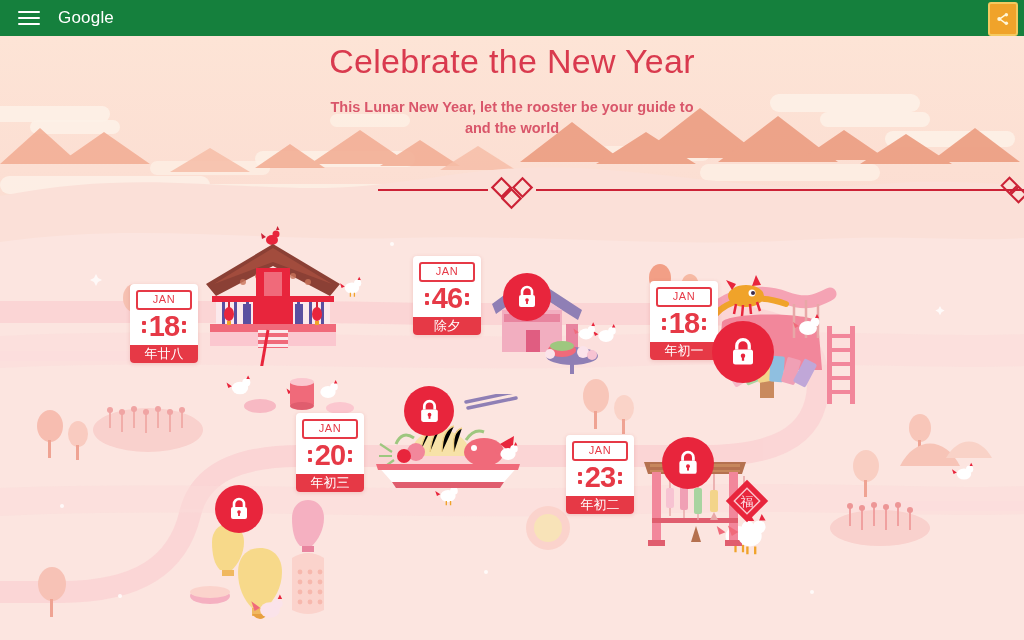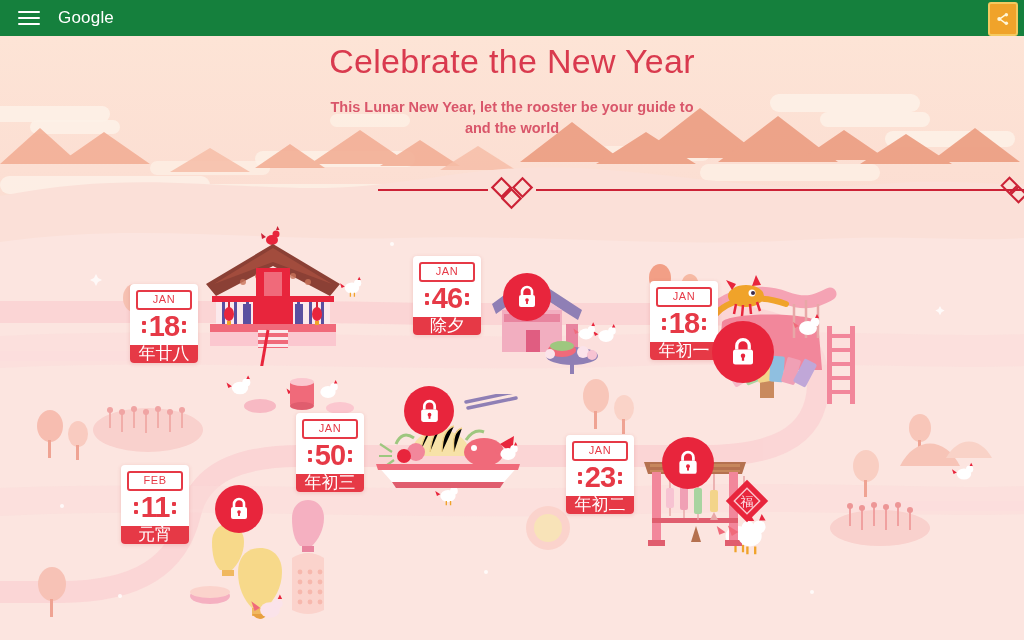--- a/index.html
+++ b/index.html
@@ -67,21 +67,21 @@
     gap: 3px; margin: 3px 0 4px;
   }
   .card .dots { display: flex; flex-direction: column; gap: 4px; }
   .card .dots span { width: 4px; height: 4px; background: #e63946; border-radius: 1px; display:block; }
   .card .day {
     color: #e63946; font-size: 29px; font-weight: bold; line-height: .95;
     letter-spacing: -1px;
   }
   .card .lunar {
     background: #e63946; color: #fff;
-    font-size: 17px; line-height: 17px; height: 18px;
+    font-size: 13px; line-height: 17px; height: 18px;
     margin: 0 -6px; border-radius: 0 0 4px 4px;
     font-family: "DejaVu Sans", sans-serif;
   }
 
   
   .lock {
     position: absolute; border-radius: 50%;
     background: #e8253c; z-index: 45;
     display: flex; align-items: center; justify-content: center;
     cursor: pointer;
@@ -692,21 +692,21 @@
       <div class="lunar">年初一</div>
     </div>
 
     <div class="card" style="left:296px;top:377px;">
       <div class="mon">JAN</div>
       <div class="daywrap">
         <div class="dots">
             <span></span>
             <span></span>
           </div>
-        <div class="day">50</div>
+        <div class="day">20</div>
         <div class="dots">
             <span></span>
             <span></span>
           </div>
       </div>
       <div class="lunar">年初三</div>
     </div>
 
     <div class="card" style="left:566px;top:399px;">
       <div class="mon">JAN</div>
@@ -717,35 +717,20 @@
           </div>
         <div class="day">23</div>
         <div class="dots">
             <span></span>
             <span></span>
           </div>
       </div>
       <div class="lunar">年初二</div>
     </div>
 
-    <div class="card" style="left:121px;top:429px;">
-      <div class="mon">FEB</div>
-      <div class="daywrap">
-        <div class="dots">
-            <span></span>
-            <span></span>
-          </div>
-        <div class="day">11</div>
-        <div class="dots">
-            <span></span>
-            <span></span>
-          </div>
-      </div>
-      <div class="lunar">元宵</div>
-    </div>
 
     <div class="lock" style="left:503px;top:237px;width:48px;height:48px;">
       <svg width="22" height="24" viewBox="0 0 22 24">
         <path d="M6 10 V7 a5 5 0 0 1 10 0 v3" stroke="#ffffff" stroke-width="2.6" fill="none"></path>
         <rect x="3" y="10" width="16" height="12" rx="2" fill="#ffffff"></rect>
         <circle cx="11" cy="15" r="1.8" fill="#e8253c"></circle>
         <rect x="10.1" y="15" width="1.8" height="4" fill="#e8253c"></rect>
       </svg>
     </div>
 

